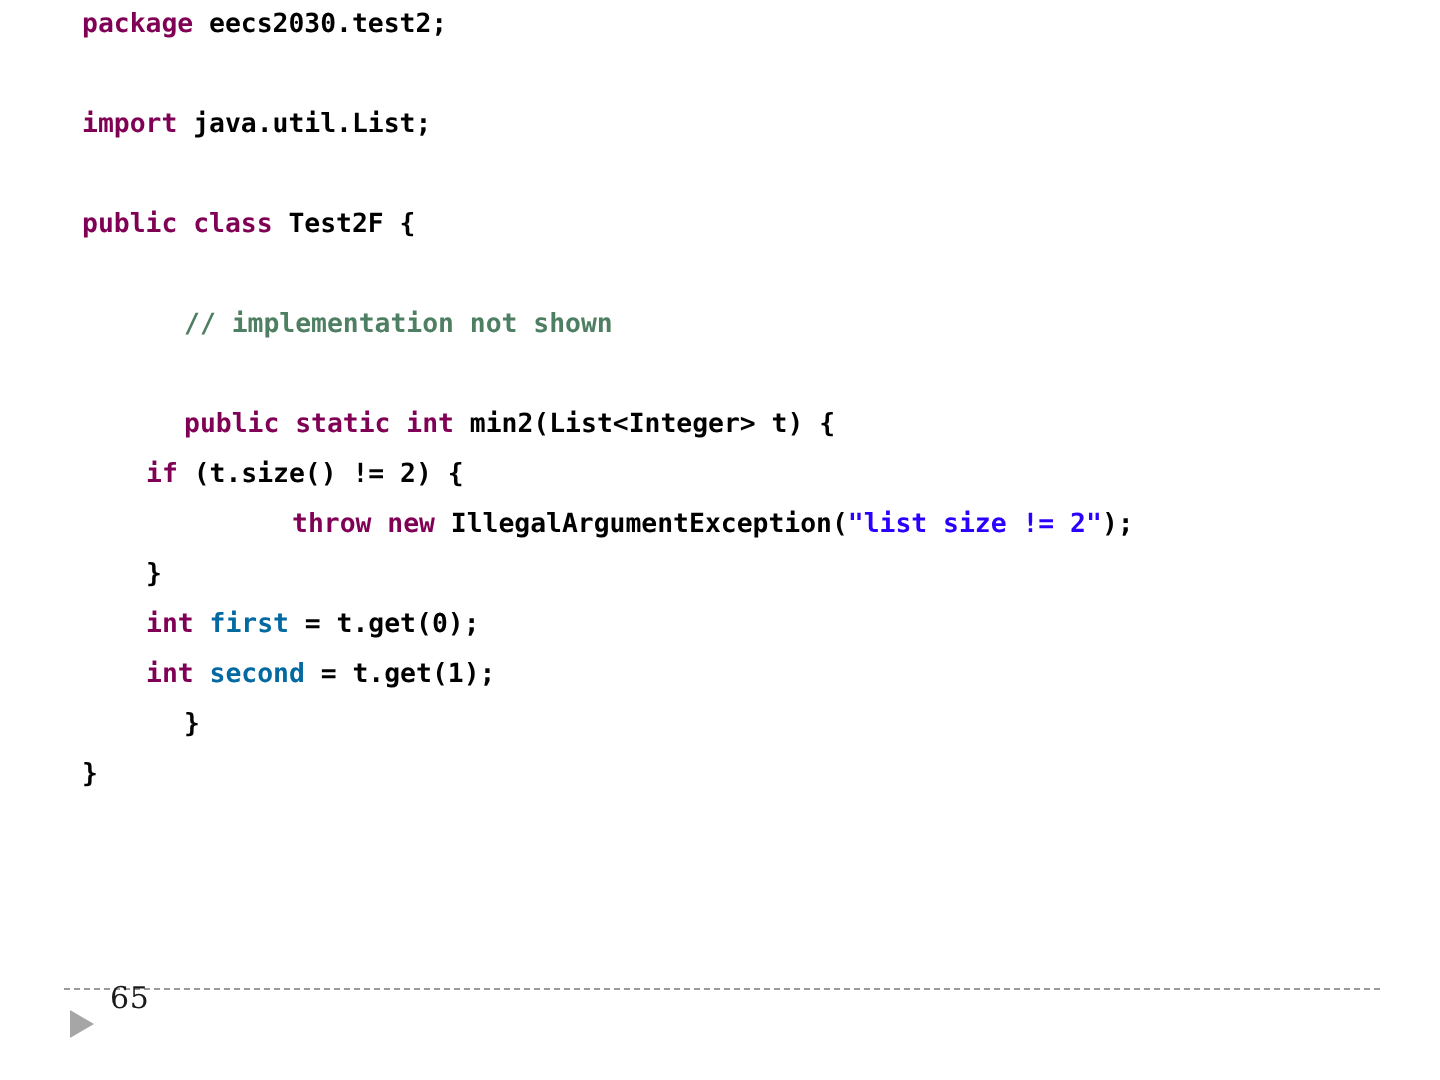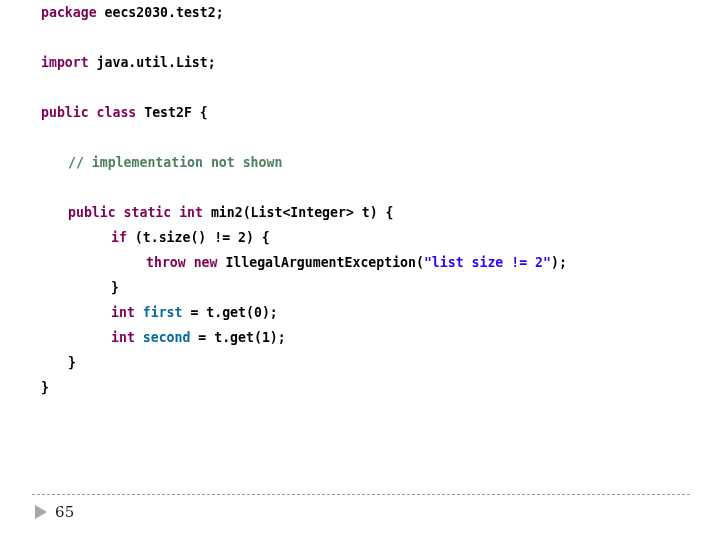--- a/index.html
+++ b/index.html
@@ -42,22 +42,22 @@
     line-height: 25px;
     white-space: pre;
     padding-left: 41px;
   }
   .code-line.blank {
     height: 25px;
   }
 
   
   .ind0 { padding-left: 41px; }
-  .ind1 { padding-left: 68px; }
-  .ind2 { padding-left: 111px; }
+  .ind1 { padding-left: 92px; }
+  .ind2 { padding-left: 73px; }
   .ind3 { padding-left: 146px; }
 
   
   .tok-keyword { color: #7f0055; }
   .tok-plain   { color: #000000; }
   .tok-comment { color: #4f7f62; }
   .tok-string  { color: #2a00ff; }
   .tok-local   { color: #0369a1; }
 
   
@@ -77,21 +77,21 @@
     width: 0;
     height: 0;
     border-top: 7px solid transparent;
     border-bottom: 7px solid transparent;
     border-left: 12px solid #a6a6a6;
   }
 
   #slide-number {
     position: absolute;
     left: 55px;
-    top: 503px;
+    top: 490px;
     font-family: "DejaVu Serif", serif;
     font-size: 15px;
     font-weight: normal;
     color: #1a1a1a;
     font-feature-settings: "onum" 1;
     letter-spacing: 0.3px;
   }
 </style>
 </head>
 <body>

